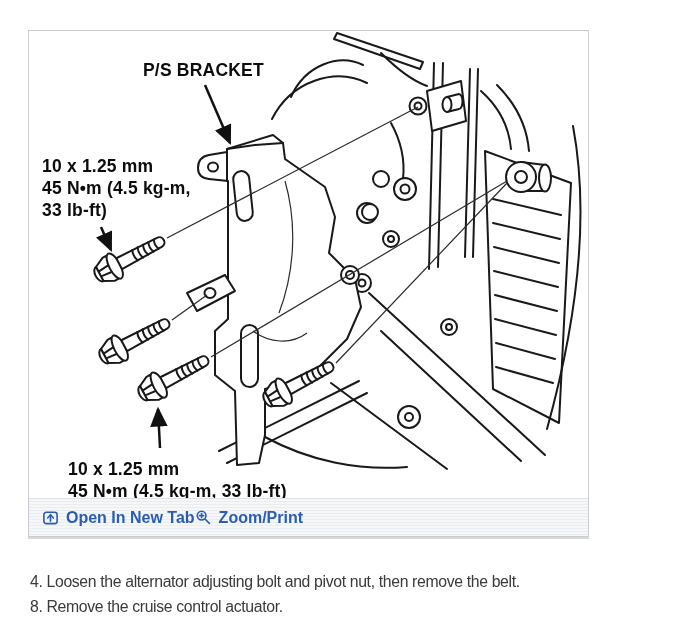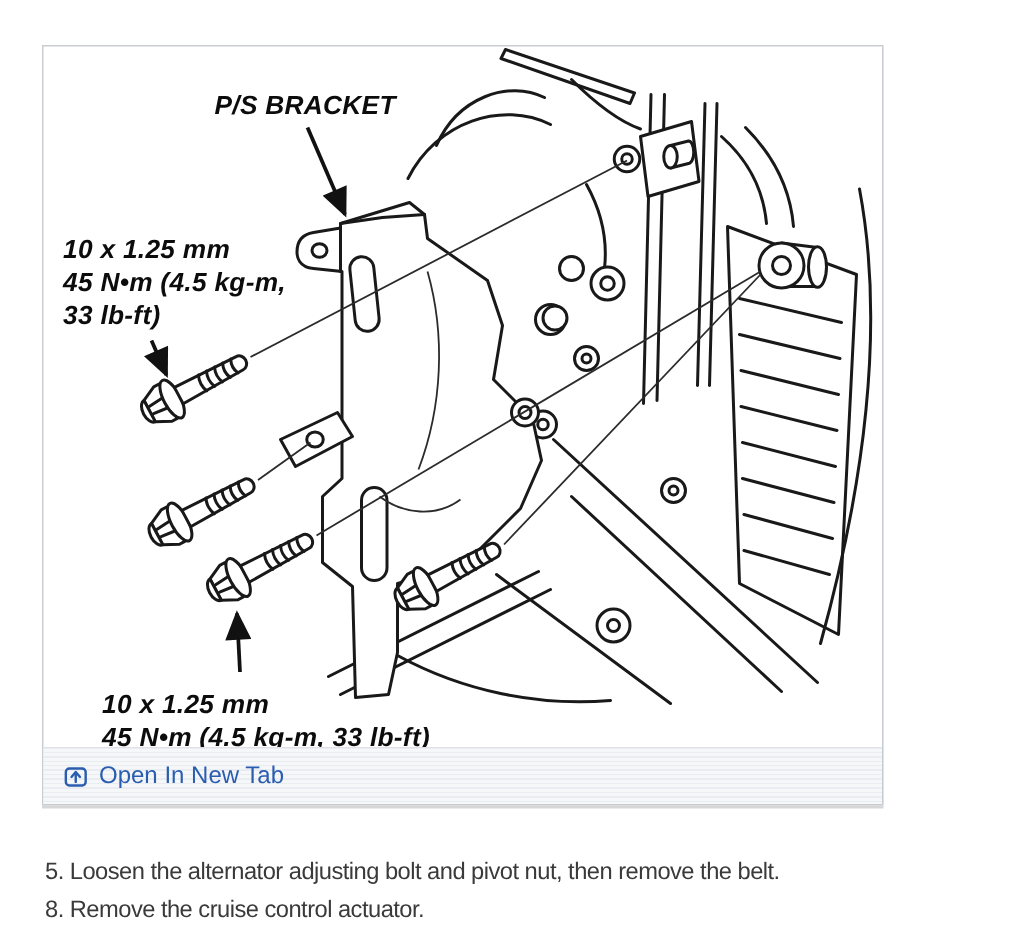--- a/index.html
+++ b/index.html
@@ -3,28 +3,29 @@
 <meta charset="utf-8">
 <style>
   html,body{margin:0;padding:0;background:#fff;}
   body{width:684px;height:628px;position:relative;font-family:"Liberation Sans",sans-serif;overflow:hidden;}
 
   .panel{
     position:absolute;left:28px;top:30px;width:561px;height:507px;
     background:#fff;border:1px solid #c9cdd1;box-sizing:border-box;
     box-shadow:0 2px 0 #d7d7d7;
   }
-  .diagram-wrap{position:absolute;left:0;top:0;right:0;bottom:38px;overflow:hidden;font-style:italic;}
+  .diagram-wrap{position:absolute;left:0;top:0;right:0;bottom:38px;overflow:hidden;}
   .diagram-svg{width:559px;height:467px;display:block;}
 
   .panel-footer{
     position:absolute;left:0;right:0;bottom:0;height:38px;box-sizing:border-box;
     display:flex;align-items:center;padding:12px 13px;
     background:repeating-linear-gradient(180deg,#f5f7f9 0px,#f5f7f9 2px,#e9edf1 2px,#e9edf1 3px);
     border-top:1px solid #dfe3e7;
+    font-weight:bold;
   }
   .flink{display:flex;align-items:center;gap:7px;color:#2a5db0;font-size:16px;text-decoration:none;cursor:pointer;}
   .flink svg{display:block;}
 
   .instructions{position:absolute;left:30px;top:570px;color:#3a3a3a;font-size:15.8px;letter-spacing:-0.35px;line-height:24.5px;}
 
   
   .d2{stroke:#191919;stroke-width:2;fill:none;stroke-linecap:round;stroke-linejoin:round;}
   .df{stroke:#191919;stroke-width:2;fill:#ffffff;stroke-linejoin:round;}
   .d1{stroke:#2b2b2b;stroke-width:1.2;fill:none;}
@@ -142,19 +143,30 @@
     <a class="flink">
       <span>
         <svg width="17" height="17" viewBox="0 0 18 18" fill="none" stroke="#2a5db0" stroke-width="1.7" stroke-linecap="round" stroke-linejoin="round">
           <rect x="2" y="3.5" width="14" height="12" rx="2.5"></rect>
           <line x1="9" y1="13" x2="9" y2="6.5"></line>
           <path d="M6,9.5 L9,6 L12,9.5"></path>
         </svg>
       </span>
       <span>Open In New Tab</span>
     </a>
+    <a class="flink">
+      <span>
+        <svg width="17" height="17" viewBox="0 0 18 18" fill="none" stroke="#2a5db0" stroke-width="1.7" stroke-linecap="round">
+          <circle cx="7" cy="7" r="4.6"></circle>
+          <line x1="7" y1="4.8" x2="7" y2="9.2"></line>
+          <line x1="4.8" y1="7" x2="9.2" y2="7"></line>
+          <line x1="10.6" y1="10.6" x2="15.2" y2="15.2"></line>
+        </svg>
+      </span>
+      <span>Zoom/Print</span>
+    </a>
   </div>
 </div>
 
 <div class="instructions">
-  <div>5. Loosen the alternator adjusting bolt and pivot nut, then remove the belt.</div>
+  <div>4. Loosen the alternator adjusting bolt and pivot nut, then remove the belt.</div>
   <div>8. Remove the cruise control actuator.</div>
 </div>
 
 </body></html>

